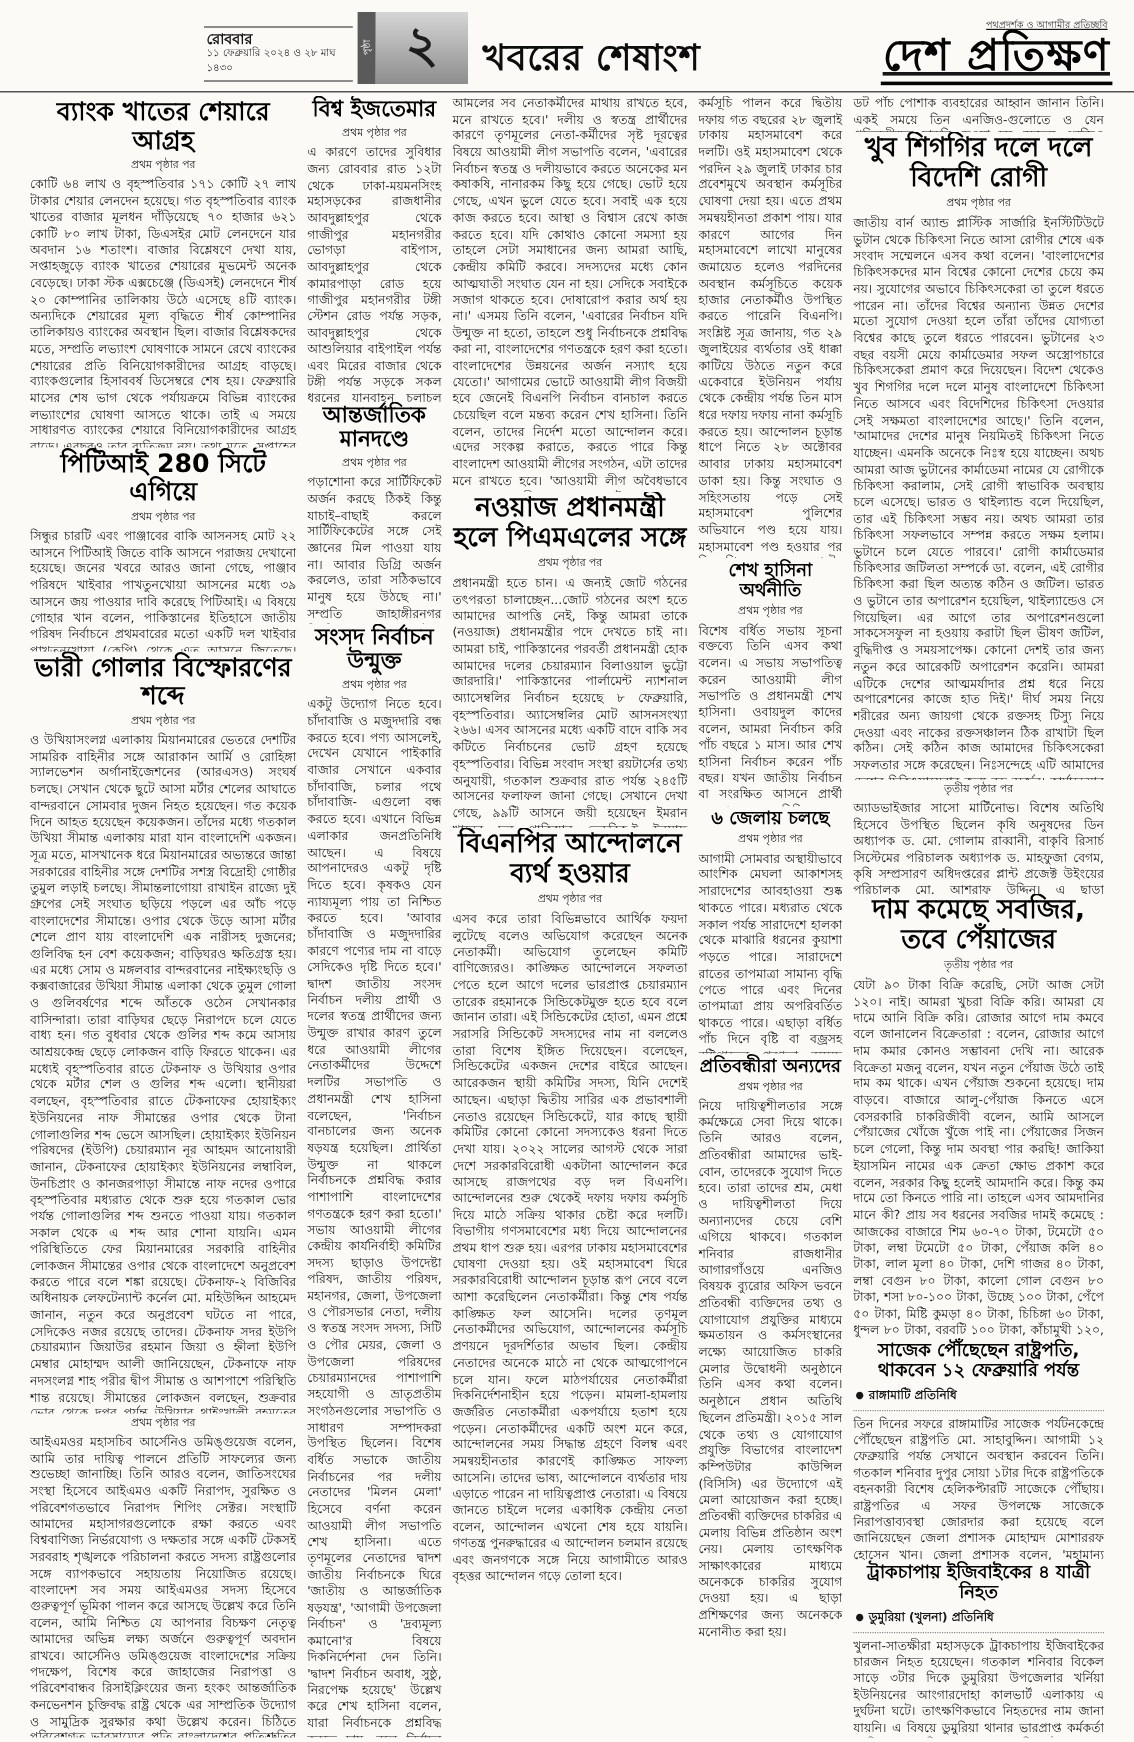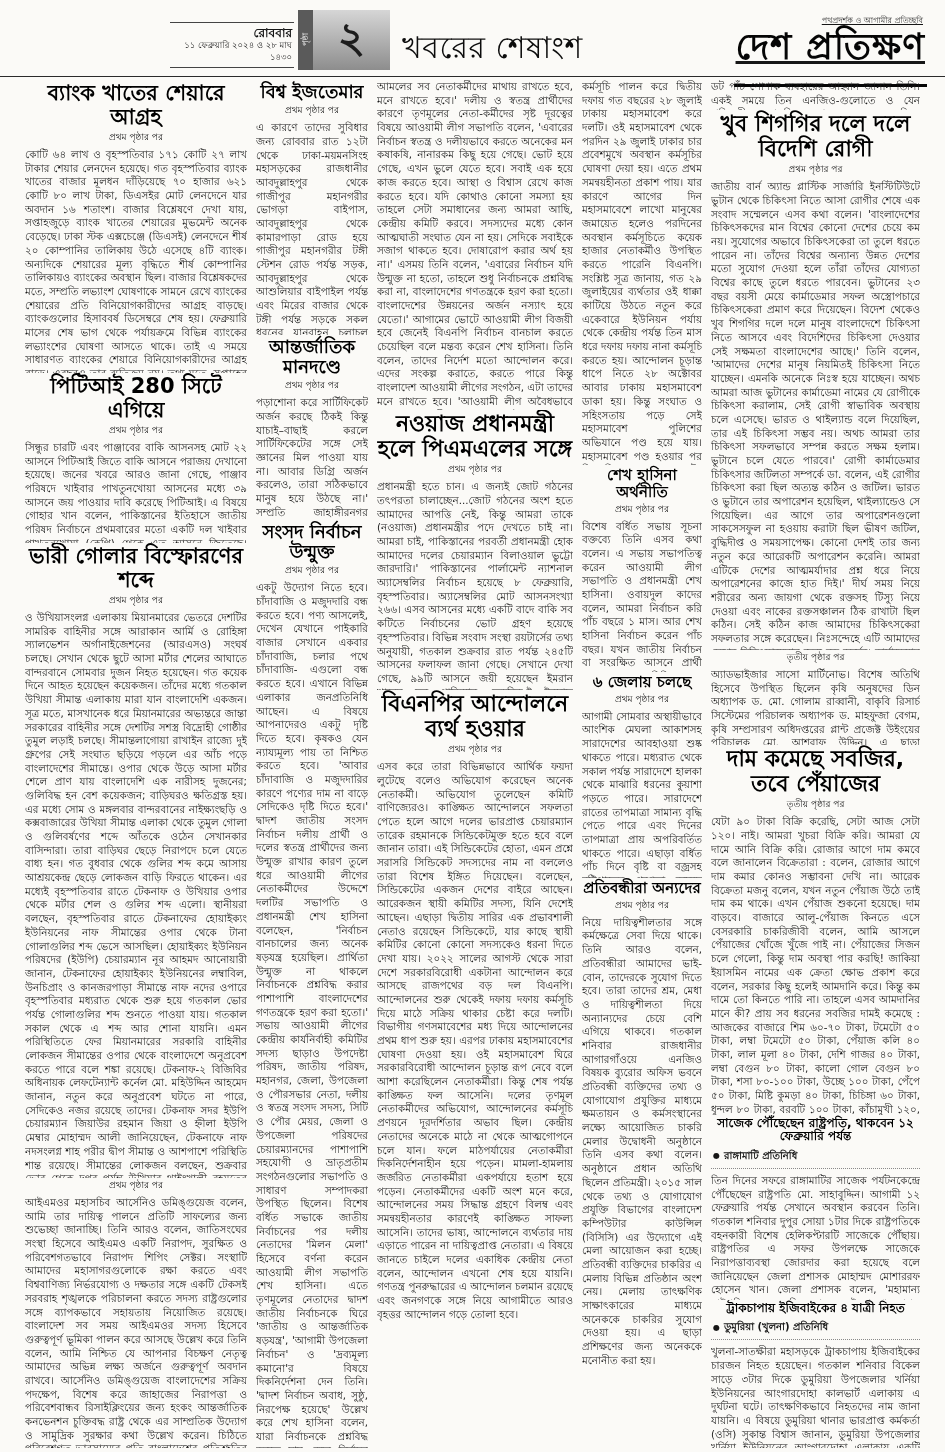--- a/index.html
+++ b/index.html
@@ -5,47 +5,47 @@
   html,body{margin:0;padding:0;}
   body{
     width:945px;height:1452px;overflow:hidden;background:#fbfaf7;color:#161616;
     font-family:"DejaVu Sans","Liberation Sans",sans-serif;
   }
   .page{position:relative;width:945px;height:1452px;}
 
   
   header{position:absolute;left:0;top:0;width:945px;height:76px;}
   .date-block{
-    position:absolute;left:170px;top:22px;width:120px;text-align:right;
+    position:absolute;left:170px;top:22px;width:120px;
     border-top:1px solid #444;border-bottom:1px solid #444;padding:3px 2px;
   }
   .date-block .day{font-weight:bold;font-size:12px;line-height:1.2;}
   .date-block .date{font-size:8.5px;line-height:1.4;color:#222;}
   .pagebox{
     position:absolute;left:298px;top:10px;width:92px;height:60px;display:flex;
   }
   .pageword{
     width:15px;background:#5a5a5a;color:#fff;font-size:8px;
     writing-mode:vertical-rl;transform:rotate(180deg);
     display:flex;align-items:center;justify-content:center;
   }
   .pagenum{
     flex:1;background:linear-gradient(#d6d6d6,#8d8d8d);
     display:flex;align-items:center;justify-content:center;
     font-size:42px;font-weight:bold;color:#1d1d1d;
   }
   .section-title{
     position:absolute;left:402px;top:24px;margin:0;
-    font-size:30px;font-weight:normal;color:#0c0c0c;letter-spacing:0.5px;white-space:nowrap;
+    font-size:30px;font-weight:bold;color:#0c0c0c;letter-spacing:0.5px;white-space:nowrap;
   }
   .logo-block{position:absolute;right:18px;top:14px;text-align:right;text-decoration:underline;}
   .logo-block .tagline{font-size:8px;color:#333;margin-bottom:1px;margin-right:4px;}
   .logo-block .logo{
     font-size:36px;font-weight:bold;color:#050505;line-height:1.05;
-    letter-spacing:1px;border-bottom:3px solid #050505;padding:0 2px 18px 2px;
+    letter-spacing:1px;border-bottom:3px solid #050505;padding:0 2px 2px 2px;
   }
   .masthead-rule{position:absolute;left:0;top:76px;width:945px;height:0;border-top:1.5px solid #2b2b2b;}
 
   
   main{
     position:absolute;left:25px;top:80px;width:895px;height:1368px;
     display:flex;gap:9px;overflow:hidden;
   }
   .col{overflow:hidden;height:100%;}
   .col1{width:222px;}
@@ -57,21 +57,21 @@
   .art{overflow:hidden;}
   .art h2{
     margin:2px 0 1px 0;text-align:center;font-weight:bold;color:#000;
     line-height:1.12;
   }
   .h-c1{font-size:21px;}
   .h-c2{font-size:18px;}
   .h-c3{font-size:22px;}
   .h-c4{font-size:15px;}
   .h-c5{font-size:22px;}
-  .h-c5b{font-size:12px;}
+  .h-c5b{font-size:15px;}
   .kicker{
     text-align:center;font-size:9px;font-weight:normal;color:#111;margin:0 0 3px 0;
   }
   .body{
     margin:0;font-size:10.3px;line-height:1.33;text-align:justify;color:#1b1b1b;
     word-break:break-word;
   }
   .byline{font-size:10px;font-weight:bold;margin:4px 0 3px 2px;display:flex;align-items:center;gap:4px;}
   .bullet{font-size:8px;line-height:1;}
   .dottedrule{border-top:1px dotted #8a8a8a;margin:2px 0 5px 0;height:0;}

